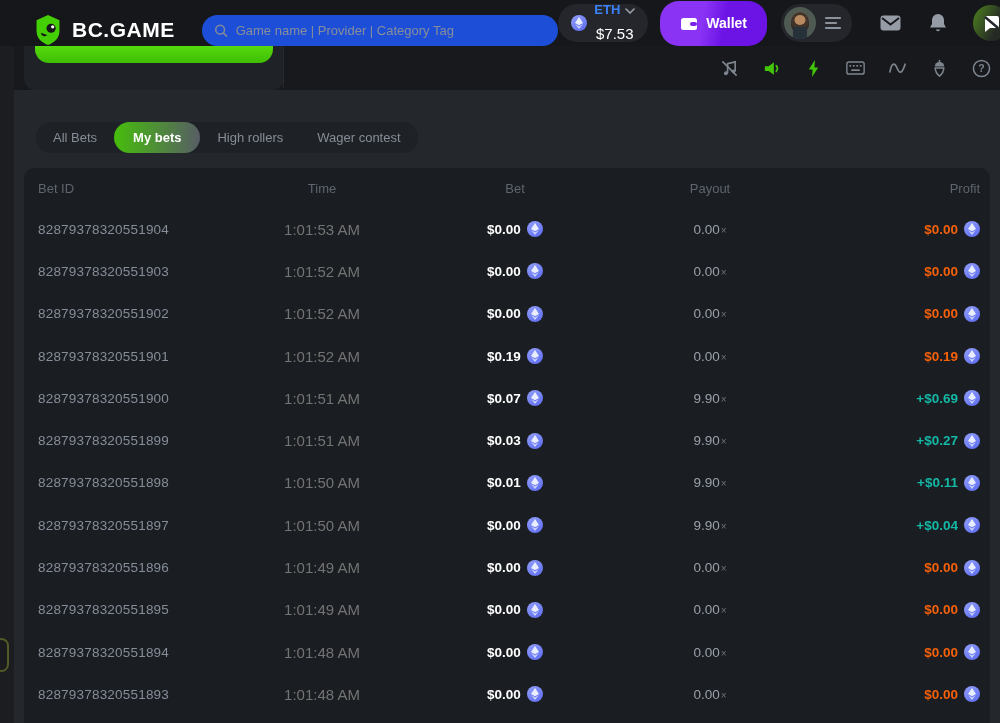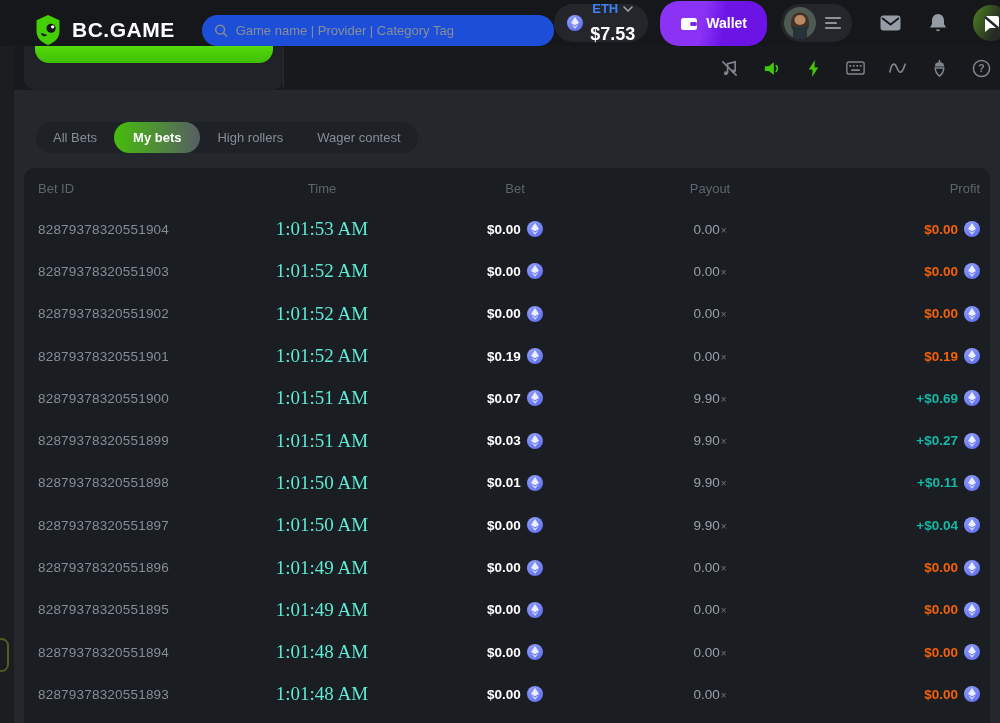--- a/index.html
+++ b/index.html
@@ -25,21 +25,21 @@
   }
   .search input::placeholder { color:#878e98; }
   .hdr-right { margin-left:auto; display:flex; align-items:center; height:46px; }
   .currency {
     background:#24262b; border-radius:19px; height:38px; padding:0 13px;
     display:flex; align-items:center; gap:7px; cursor:pointer;
   }
   .cur-col { display:flex; flex-direction:column; align-items:center; line-height:1.15; }
   .cur-top { display:flex; align-items:center; gap:5px; }
   .cur-code { font-size:13px; font-weight:bold; color:#3b82f6; }
-  .cur-bal { font-size:18px; font-weight:bold; color:#ffffff;margin-top:7px; }
+  .cur-bal { font-size:15px; font-weight:normal; color:#ffffff;margin-top:7px; }
   .wallet-btn {
     margin-left:12px; height:45px; border:none; border-radius:19px; padding:8px 20px;
     background:linear-gradient(100deg,#8a33f5 40%,#6c14e6 60%);
     color:#fff; font-size:14px; font-weight:bold; font-family:inherit;
     display:flex; align-items:center; gap:8px; cursor:pointer;
   }
   .profile {
     margin-left:14px; height:38px; background:#24262b; border-radius:19px;
     display:flex; align-items:center; padding:3px 10px 3px 3px; gap:8px; cursor:pointer;
   }
@@ -97,21 +97,21 @@
   .t-row {
     display:grid; grid-template-columns:200px 196px 190px 200px 180px;
     align-items:center; height:42.3px;
   }
   .t-head { height:40px; }
   .t-head > div { font-size:13px; color:#5e656e; }
   .c1 { padding-left:14px; text-align:left; }
   .c2, .c3, .c4 { text-align:center; }
   .c5 { text-align:right; padding-right:10px; }
   .cell-id { font-size:13.5px; color:#858d99; letter-spacing:.2px; }
-  .cell-time { font-size:19px; color:#5eead4;font-family:Liberation Serif, serif; }
+  .cell-time { font-size:15px; color:#737373; }
   .cell-bet { display:flex; justify-content:center; align-items:center; gap:6px; }
   .bet-amt { font-size:13.5px; font-weight:bold; color:#ffffff; }
   .cell-payout { font-size:13.5px; color:#99a0aa; }
   .cell-payout .mult { font-size:10px; color:#6e747d; margin-left:1px; }
   .cell-profit { display:flex; justify-content:flex-end; align-items:center; gap:6px; padding-right:10px; }
   .profit-amt { font-size:13.5px; font-weight:bold; }
   .profit-amt.loss { color:#f4610a; }
   .profit-amt.win  { color:#14b8a6; }
   .coin {
     width:16px; height:16px; border-radius:50%; flex:none;

